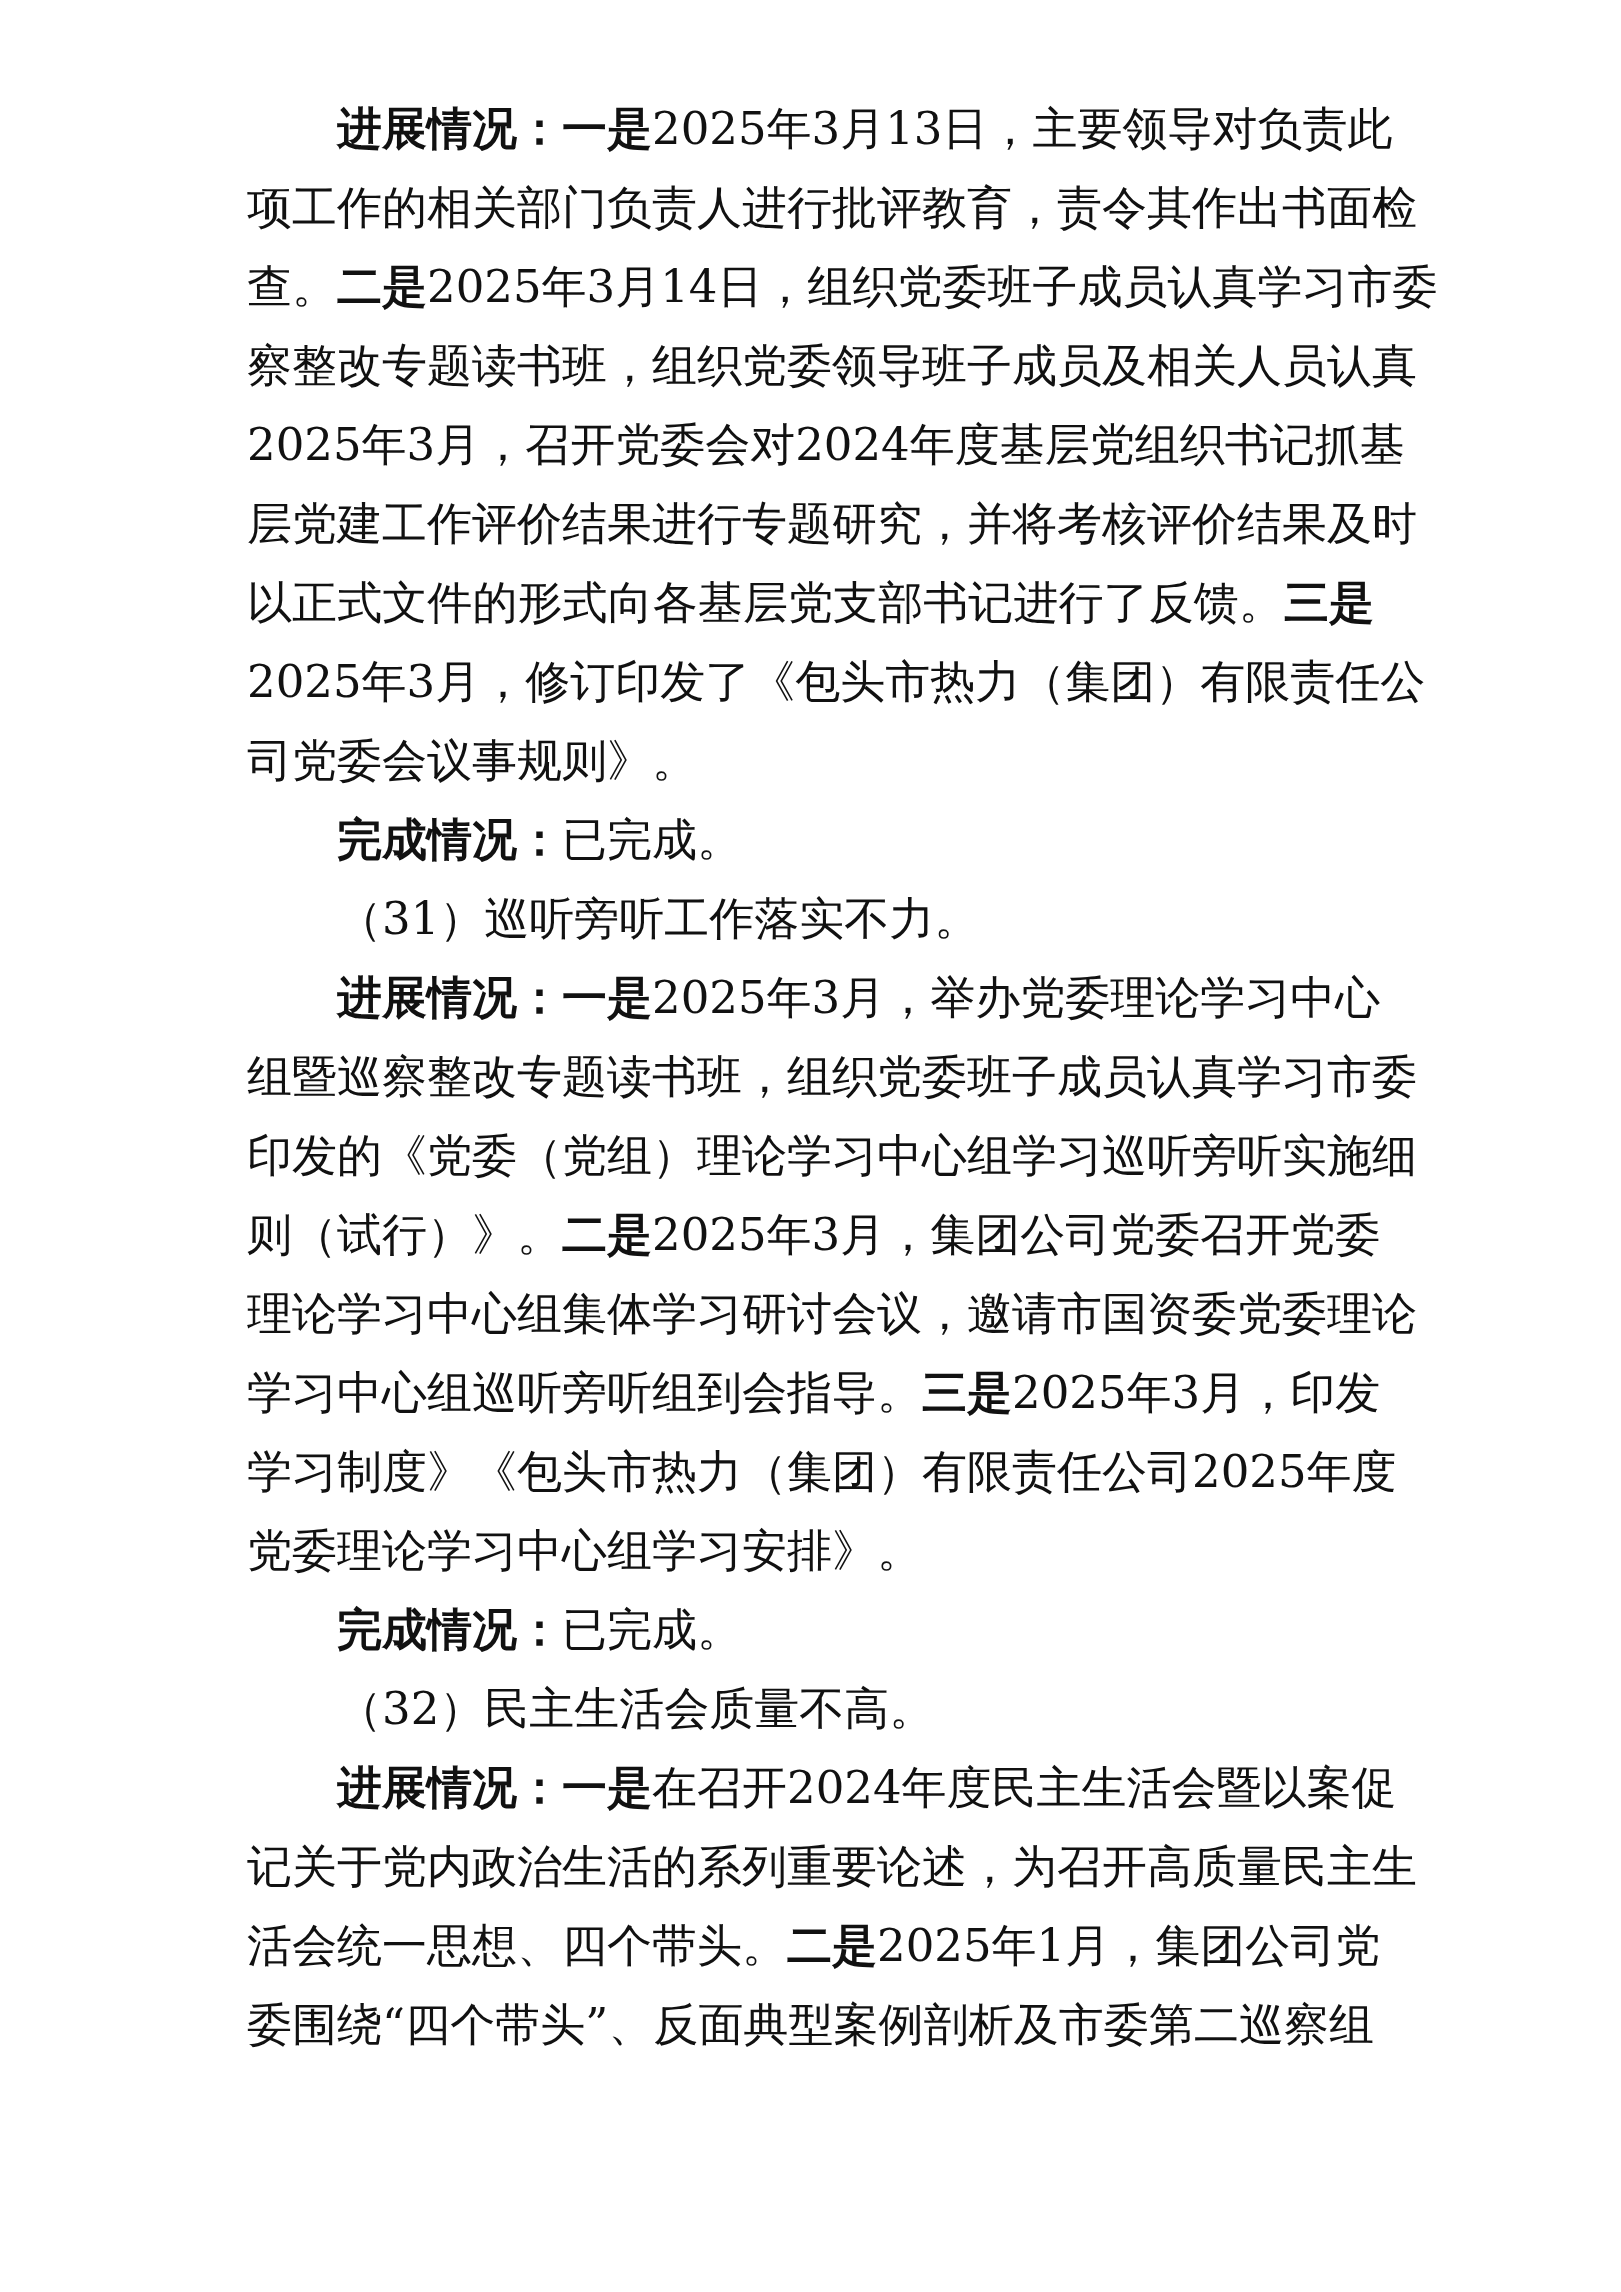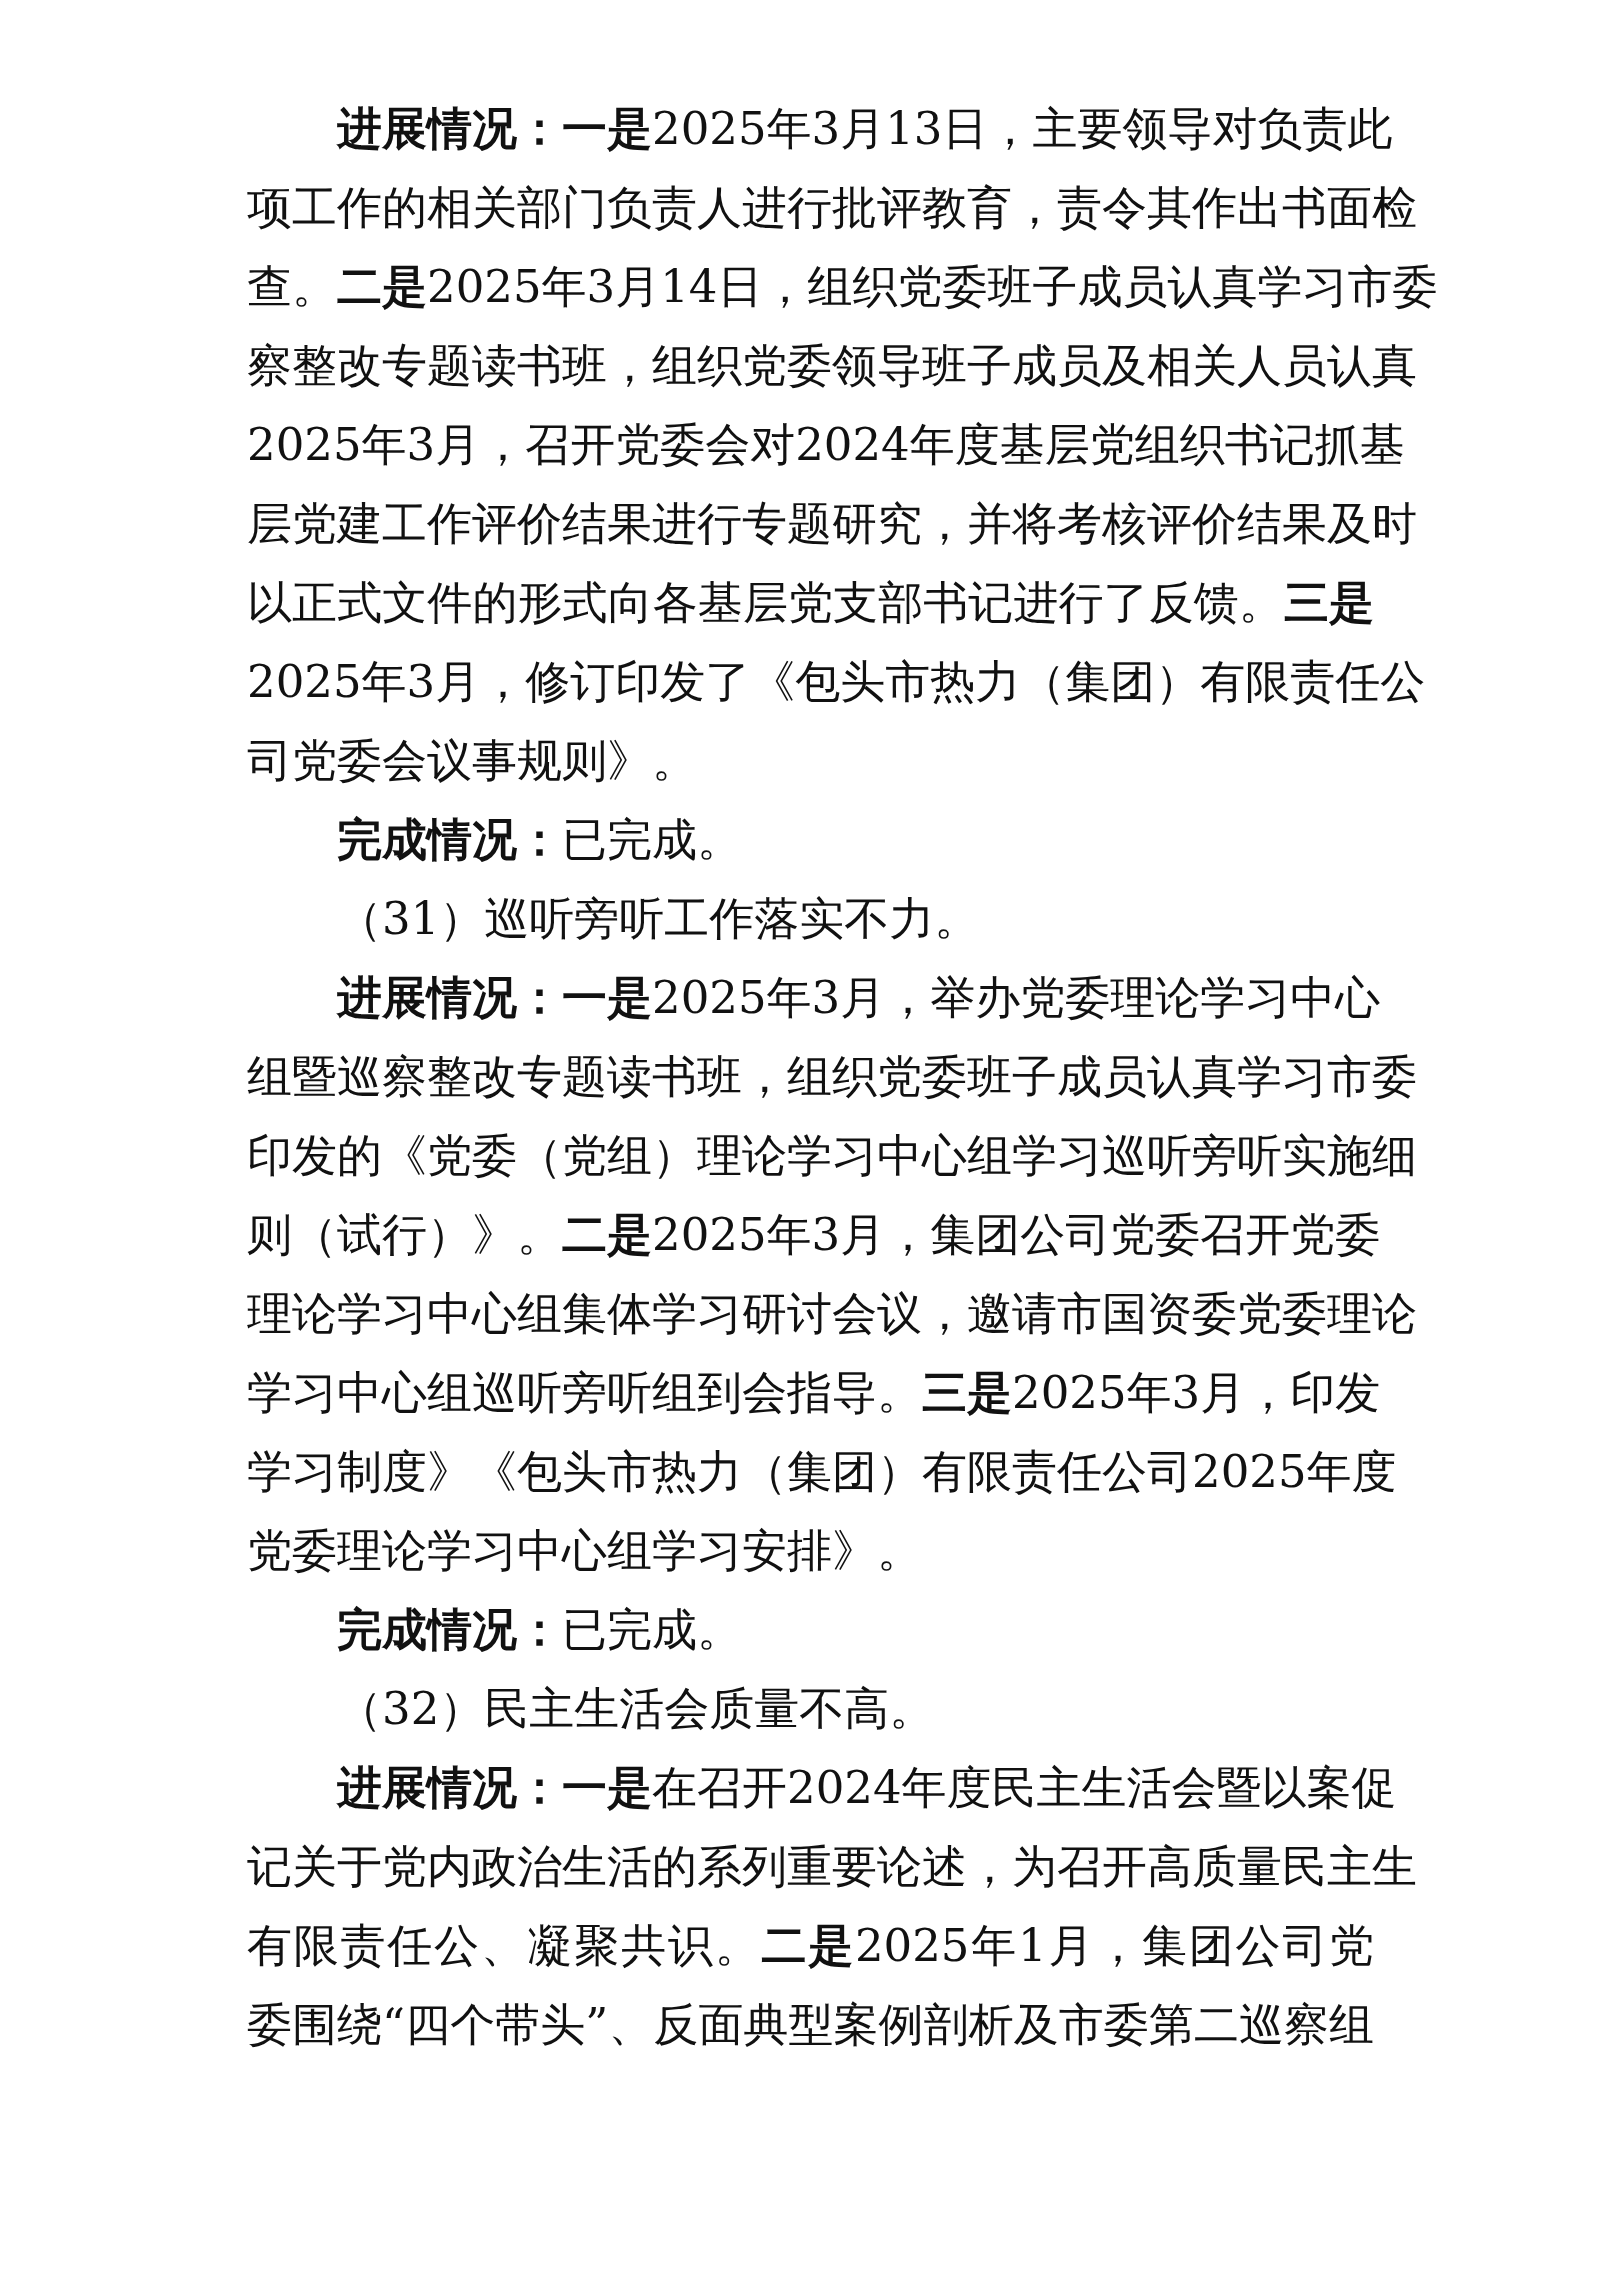--- a/index.html
+++ b/index.html
@@ -45,17 +45,17 @@
     </div>
     <div>
       <div class="line indent last"><span class="b">完成情况：</span><span>已完成。</span></div>
     </div>
     <div>
       <div class="line indent last"><span>（32）民主生活会质量不高。</span></div>
     </div>
     <div>
       <div class="line indent"><span class="b">进展情况：</span><span class="b">一是</span><span>在召开2024年度民主生活会暨以案促</span></div>
       <div class="line"><span>记关于党内政治生活的系列重要论述，为召开高质量民主生</span></div>
-      <div class="line"><span>有限责任公、凝聚共识。</span><span class="b">二是</span><span>2025年1月，集团公司党</span></div>
+      <div class="line"><span>活会统一思想、四个带头。</span><span class="b">二是</span><span>2025年1月，集团公司党</span></div>
       <div class="line"><span>委围绕“四个带头”、反面典型案例剖析及市委第二巡察组</span></div>
     </div>
   </div>
 
 
 </body></html>

